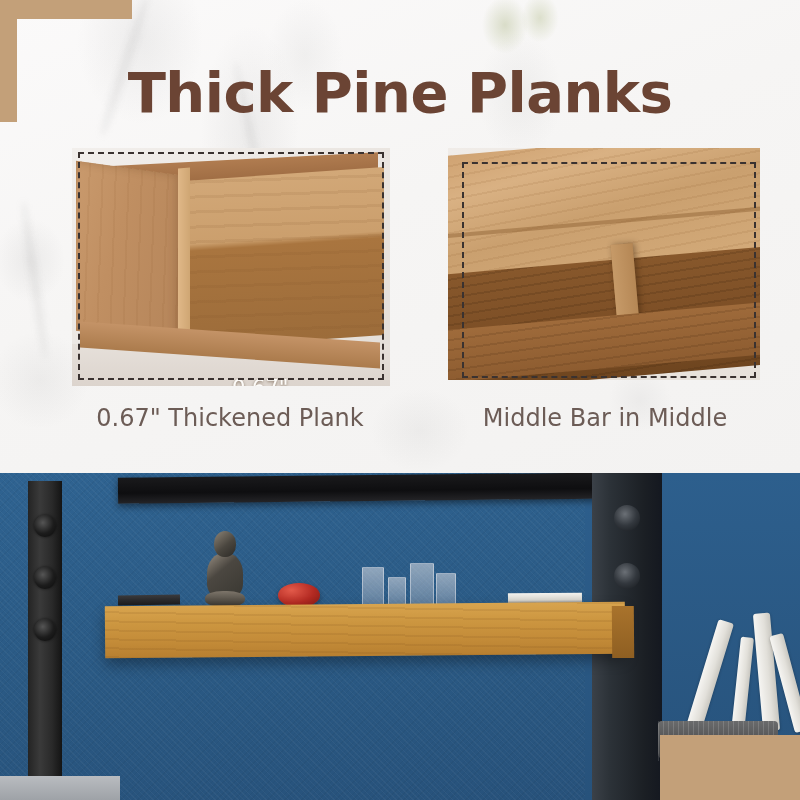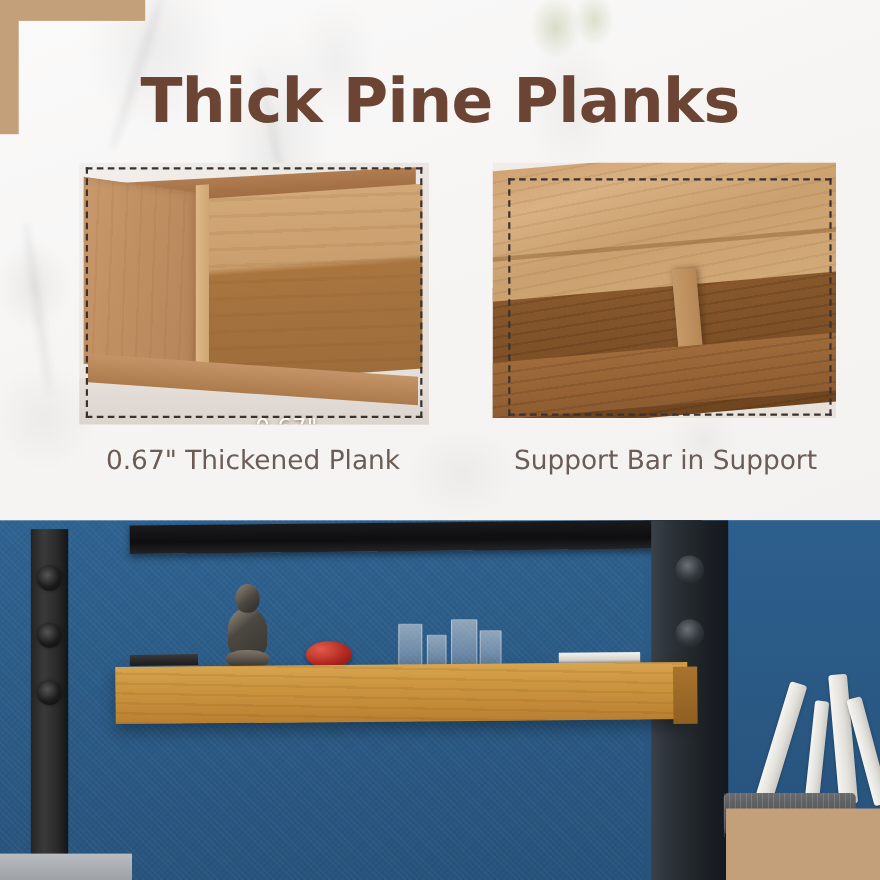--- a/index.html
+++ b/index.html
@@ -406,21 +406,21 @@
     <div id="photo-right" class="photo-card">
       <div class="under-cavity"></div>
       <div class="plank-top"></div>
       <div class="plank-seam"></div>
       <div class="support-bar"></div>
       <div class="front-rail"></div>
     </div>
     <div id="frame-right" class="dashed-frame"></div>
 
     <div id="caption-left" class="caption">0.67" Thickened Plank</div>
-    <div id="caption-right" class="caption">Support Bar in Support</div>
+    <div id="caption-right" class="caption">Middle Bar in Middle</div>
   </div>
 
   <div id="bottom-photo">
     <div class="wall-texture"></div>
     <div class="wall-right"></div>
 
     <div class="tv"></div>
 
     <div class="speaker-left">
       <div class="spk-cone" style="top:34px;"></div>

